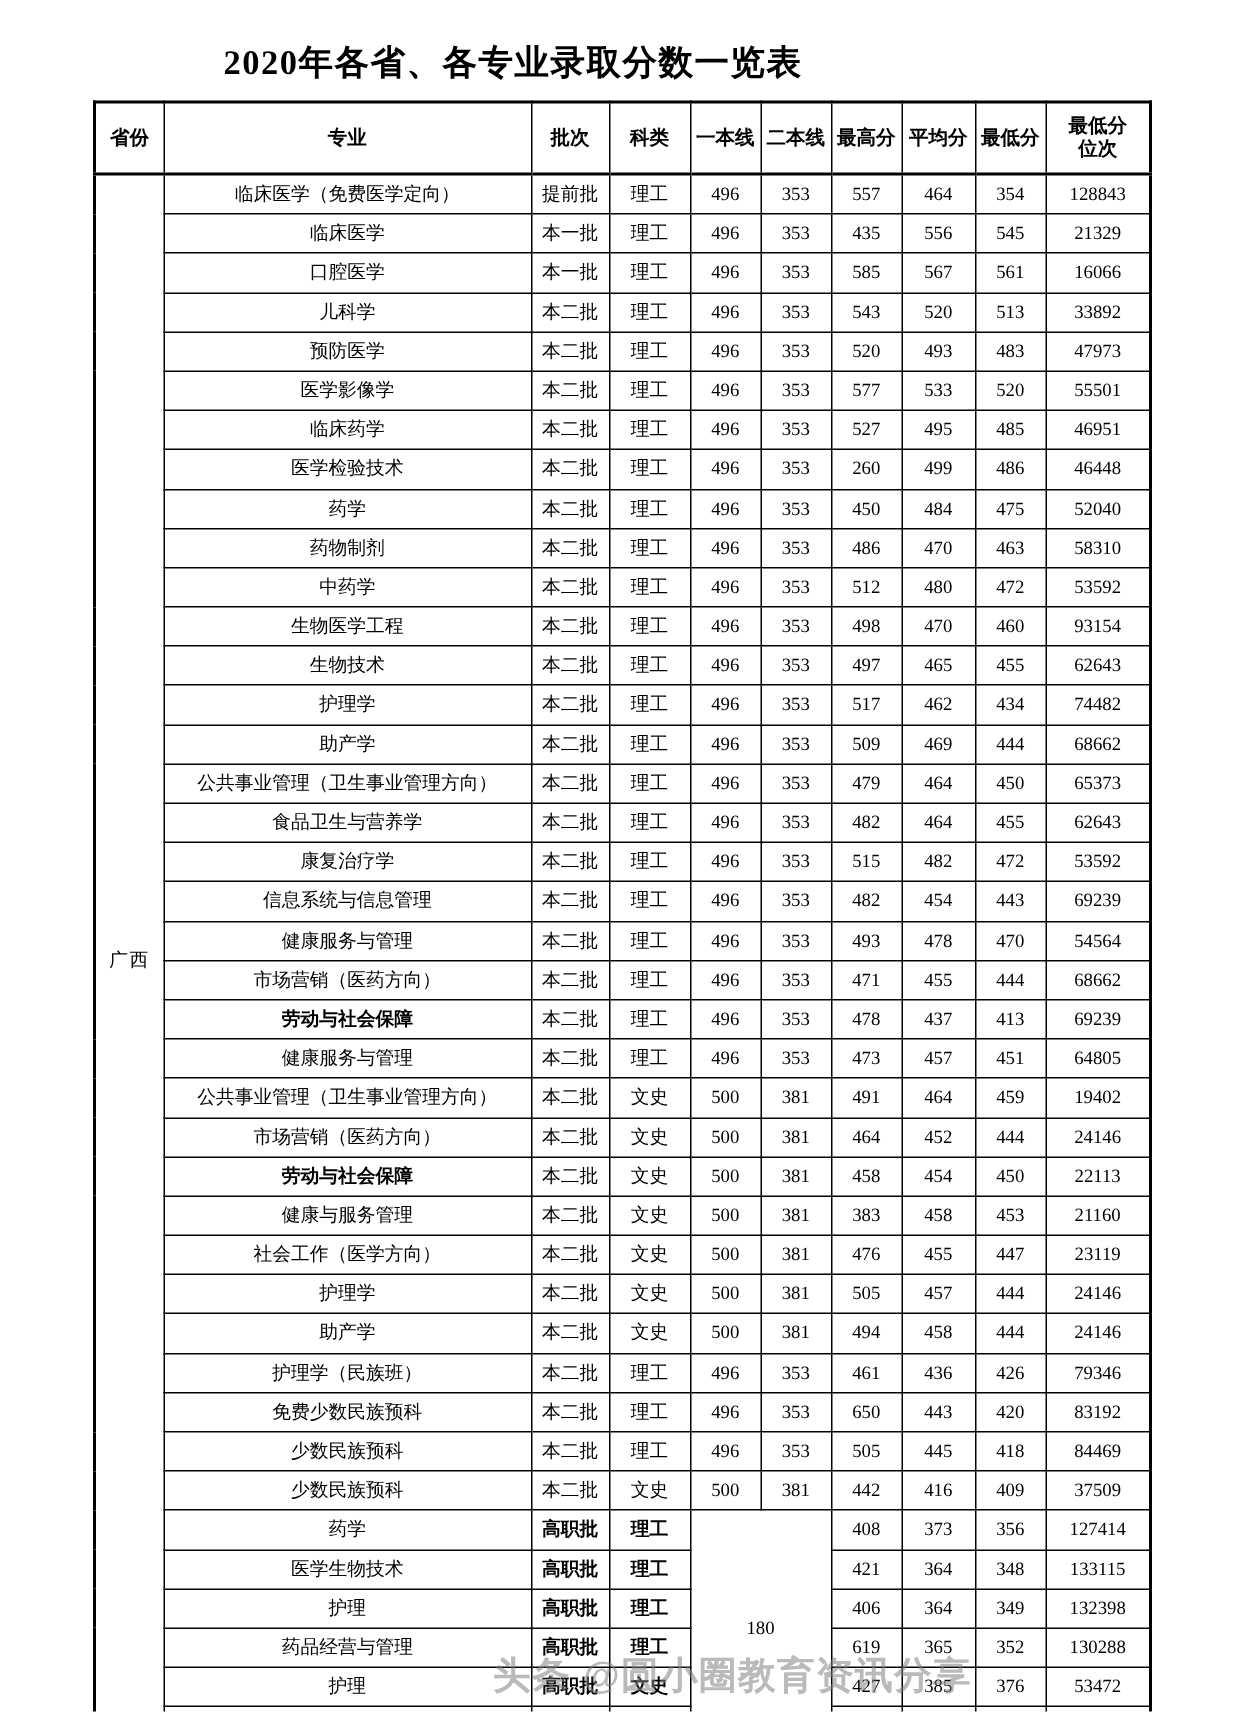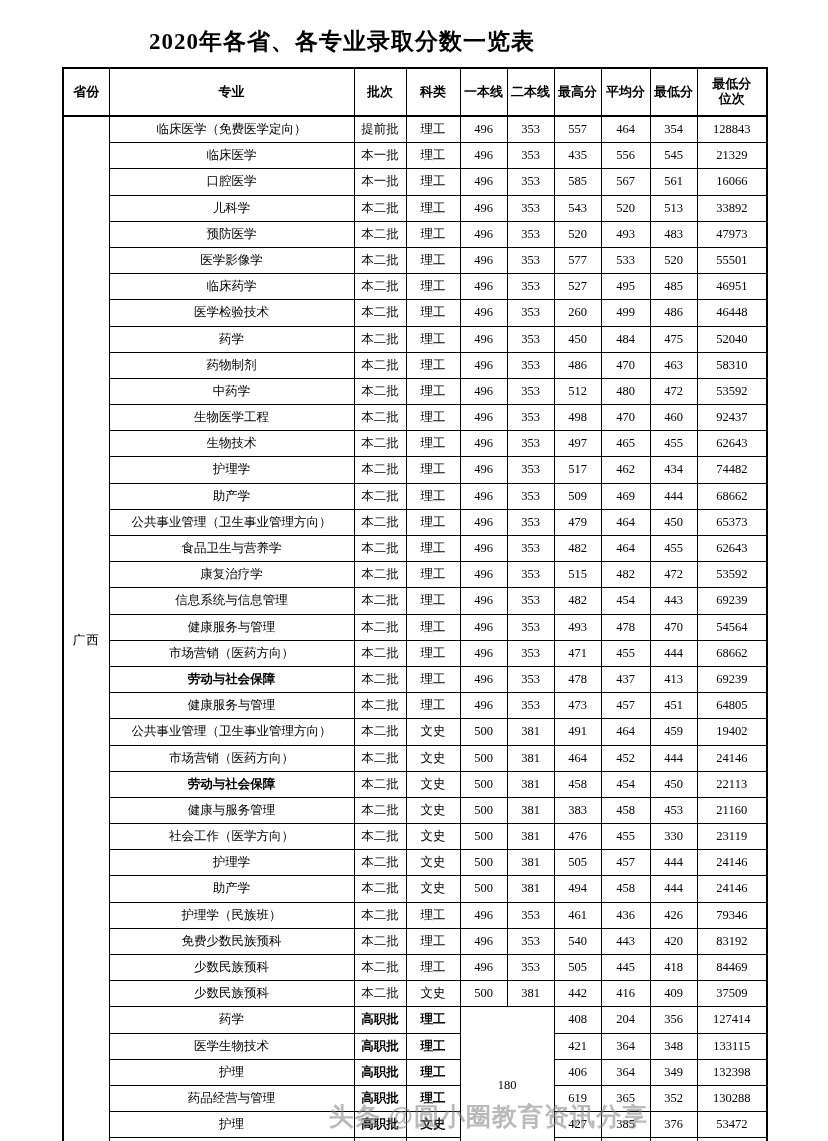--- a/index.html
+++ b/index.html
@@ -267,21 +267,21 @@
           </tr>
           <tr>
             <td class="major">生物医学工程</td>
             <td class="batch">本二批</td>
             <td class="cat">理工</td>
             <td class="num">496</td>
             <td class="num">353</td>
             <td class="num">498</td>
             <td class="num">470</td>
             <td class="num">460</td>
-            <td class="rank">92437</td>
+            <td class="rank">93154</td>
           </tr>
           <tr>
             <td class="major">生物技术</td>
             <td class="batch">本二批</td>
             <td class="cat">理工</td>
             <td class="num">496</td>
             <td class="num">353</td>
             <td class="num">497</td>
             <td class="num">465</td>
             <td class="num">455</td>
@@ -442,21 +442,21 @@
             <td class="rank">21160</td>
           </tr>
           <tr>
             <td class="major">社会工作（医学方向）</td>
             <td class="batch">本二批</td>
             <td class="cat">文史</td>
             <td class="num">500</td>
             <td class="num">381</td>
             <td class="num">476</td>
             <td class="num">455</td>
-            <td class="num">330</td>
+            <td class="num">447</td>
             <td class="rank">23119</td>
           </tr>
           <tr>
             <td class="major">护理学</td>
             <td class="batch">本二批</td>
             <td class="cat">文史</td>
             <td class="num">500</td>
             <td class="num">381</td>
             <td class="num">505</td>
             <td class="num">457</td>
@@ -484,21 +484,21 @@
             <td class="num">436</td>
             <td class="num">426</td>
             <td class="rank">79346</td>
           </tr>
           <tr>
             <td class="major">免费少数民族预科</td>
             <td class="batch">本二批</td>
             <td class="cat">理工</td>
             <td class="num">496</td>
             <td class="num">353</td>
-            <td class="num">540</td>
+            <td class="num">650</td>
             <td class="num">443</td>
             <td class="num">420</td>
             <td class="rank">83192</td>
           </tr>
           <tr>
             <td class="major">少数民族预科</td>
             <td class="batch">本二批</td>
             <td class="cat">理工</td>
             <td class="num">496</td>
             <td class="num">353</td>
@@ -517,21 +517,21 @@
             <td class="num">416</td>
             <td class="num">409</td>
             <td class="rank">37509</td>
           </tr>
           <tr>
             <td class="major">药学</td>
             <td class="batch bold">高职批</td>
             <td class="cat bold">理工</td>
             <td class="merged-line" rowspan="6" colspan="2">180</td>
             <td class="num">408</td>
-            <td class="num">204</td>
+            <td class="num">373</td>
             <td class="num">356</td>
             <td class="rank">127414</td>
           </tr>
           <tr>
             <td class="major">医学生物技术</td>
             <td class="batch bold">高职批</td>
             <td class="cat bold">理工</td>
             <td class="num">421</td>
             <td class="num">364</td>
             <td class="num">348</td>

